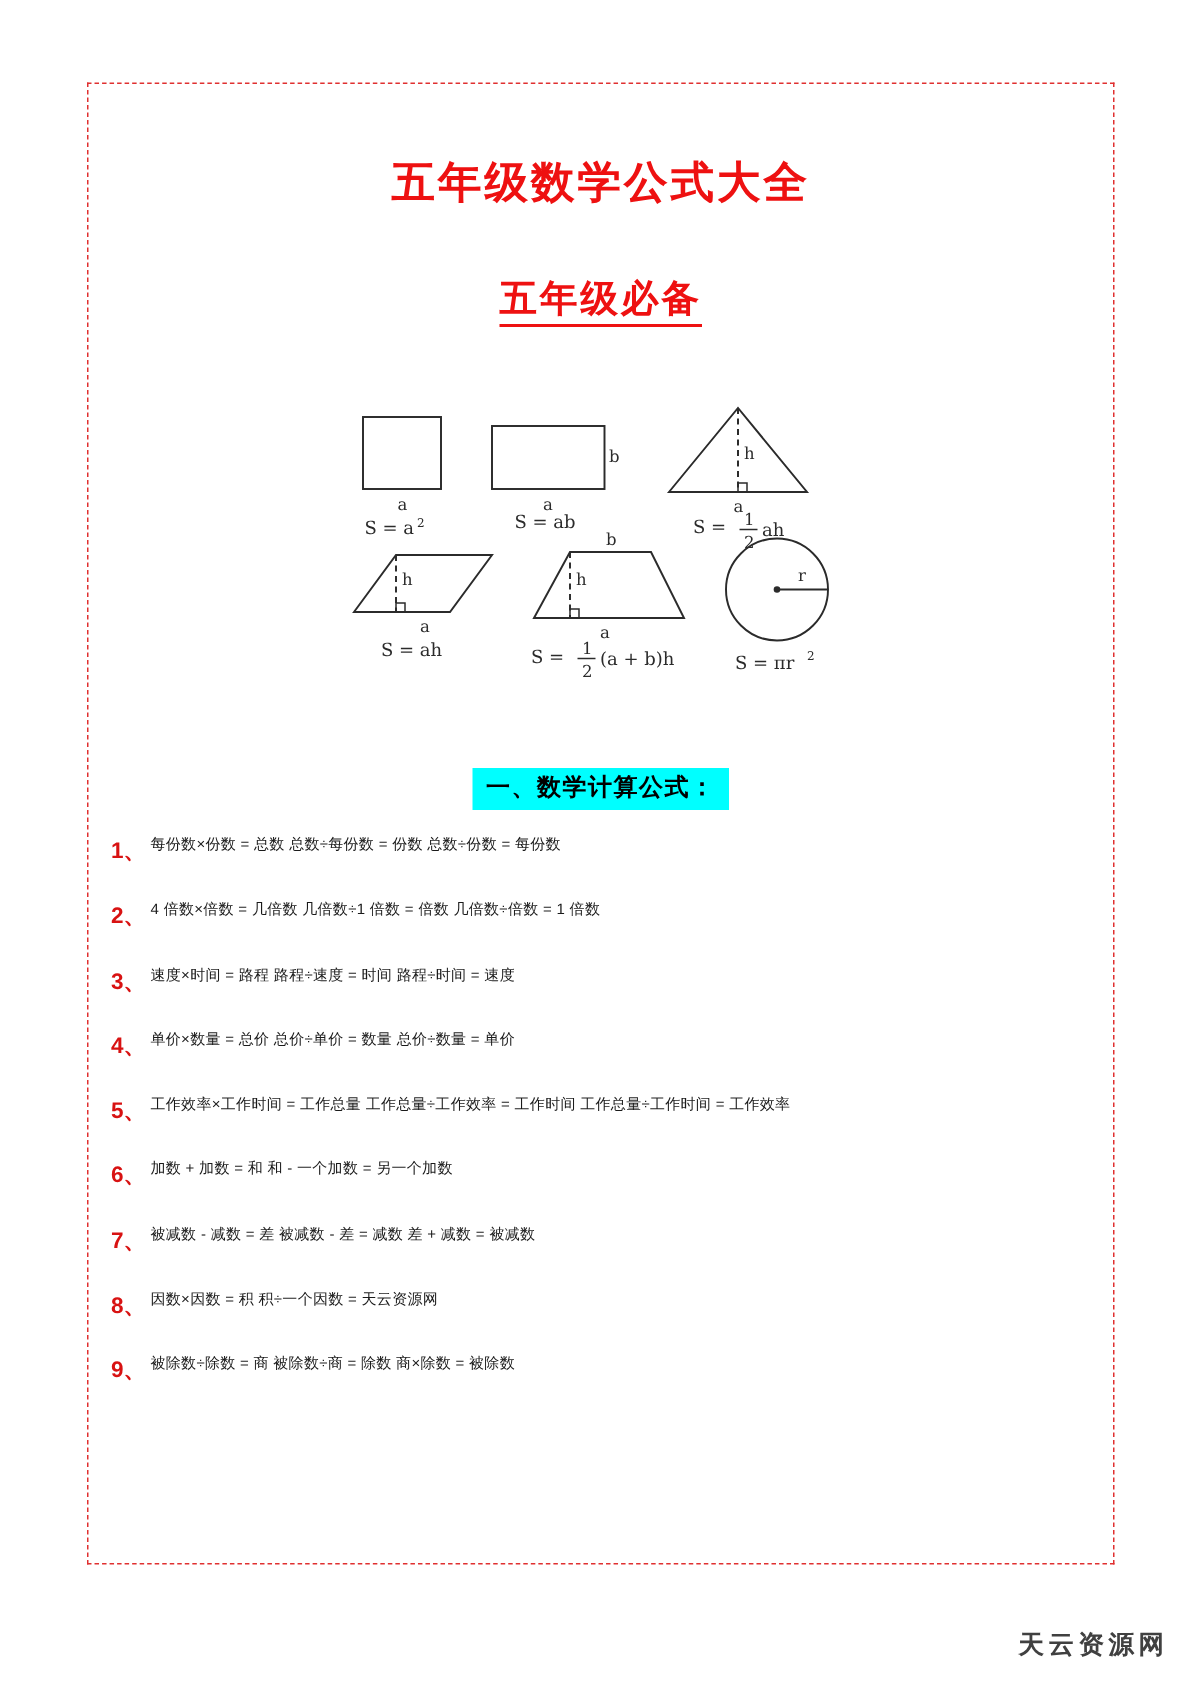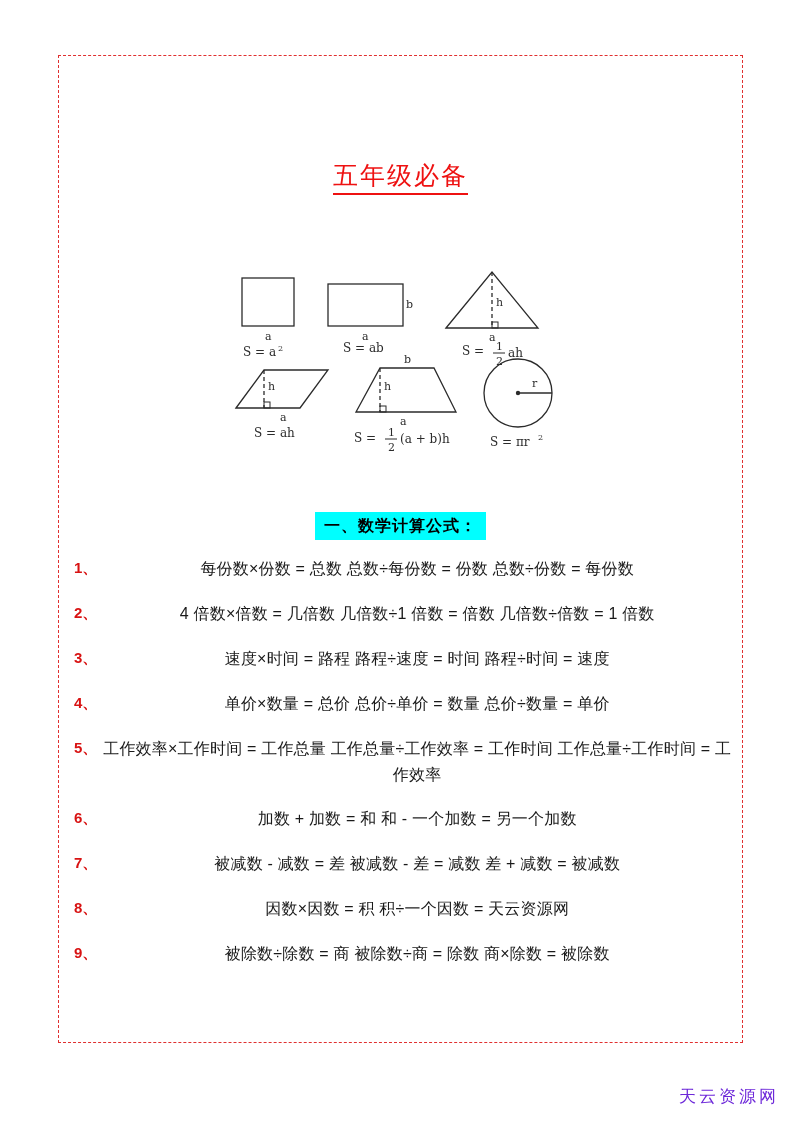--- a/index.html
+++ b/index.html
@@ -44,24 +44,24 @@
   .main-title {
     font-size: 29px;
     font-weight: bold;
     color: #ee1111;
     letter-spacing: 2px;
     line-height: 1.2;
     margin: 0;
   }
   .sub-title {
     font-size: 25px;
-    font-weight: normal;
+    font-weight: bold;
     color: #ee1111;
     letter-spacing: 2px;
-    margin: 12px;
+    margin: 0;
     padding-top: 42px;
     display: inline-block;
   }
   .sub-title-wrap {
     text-align: center;
   }
   .sub-title-inner {
     display: inline-block;
     border-bottom: 2px double #ee1111;
     padding-bottom: 1px;
@@ -112,46 +112,46 @@
   .f-num {
     color: #d81212;
     font-weight: bold;
     font-size: 15px;
     flex: 0 0 auto;
     padding-right: 3px;
     white-space: nowrap;
   }
   .f-text {
     color: #1a1a1a;
-    font-size: 16px;
+    font-size: 10px;
     flex: 1 1 auto;
     letter-spacing: 0.2px;
-    text-align: center;
   }
 
   
   #watermark {
     position: absolute;
     right: 14px;
     bottom: 14px;
     font-size: 17px;
-    font-weight: normal;
-    color: #6d28d9;
+    font-weight: bold;
+    color: #404040;
     letter-spacing: 3px;
     font-family: "DejaVu Sans", sans-serif;
   }
 </style>
 </head>
 <body>
 
 <div id="page">
 
   <div id="doc-border"></div>
 
   <div id="title-block">
+    <div class="main-title">五年级数学公式大全</div>
     <div class="sub-title-wrap">
       <span class="sub-title">
         <span class="sub-title-inner">五年级必备</span>
       </span>
     </div>
   </div>
 
   <div id="figures">
     <svg width="345" height="208" viewBox="0 0 345 208" xmlns="http://www.w3.org/2000/svg">
       <g stroke="#2b2b2b" fill="none" stroke-width="1.3" font-family="DejaVu Serif, serif" font-size="11">

